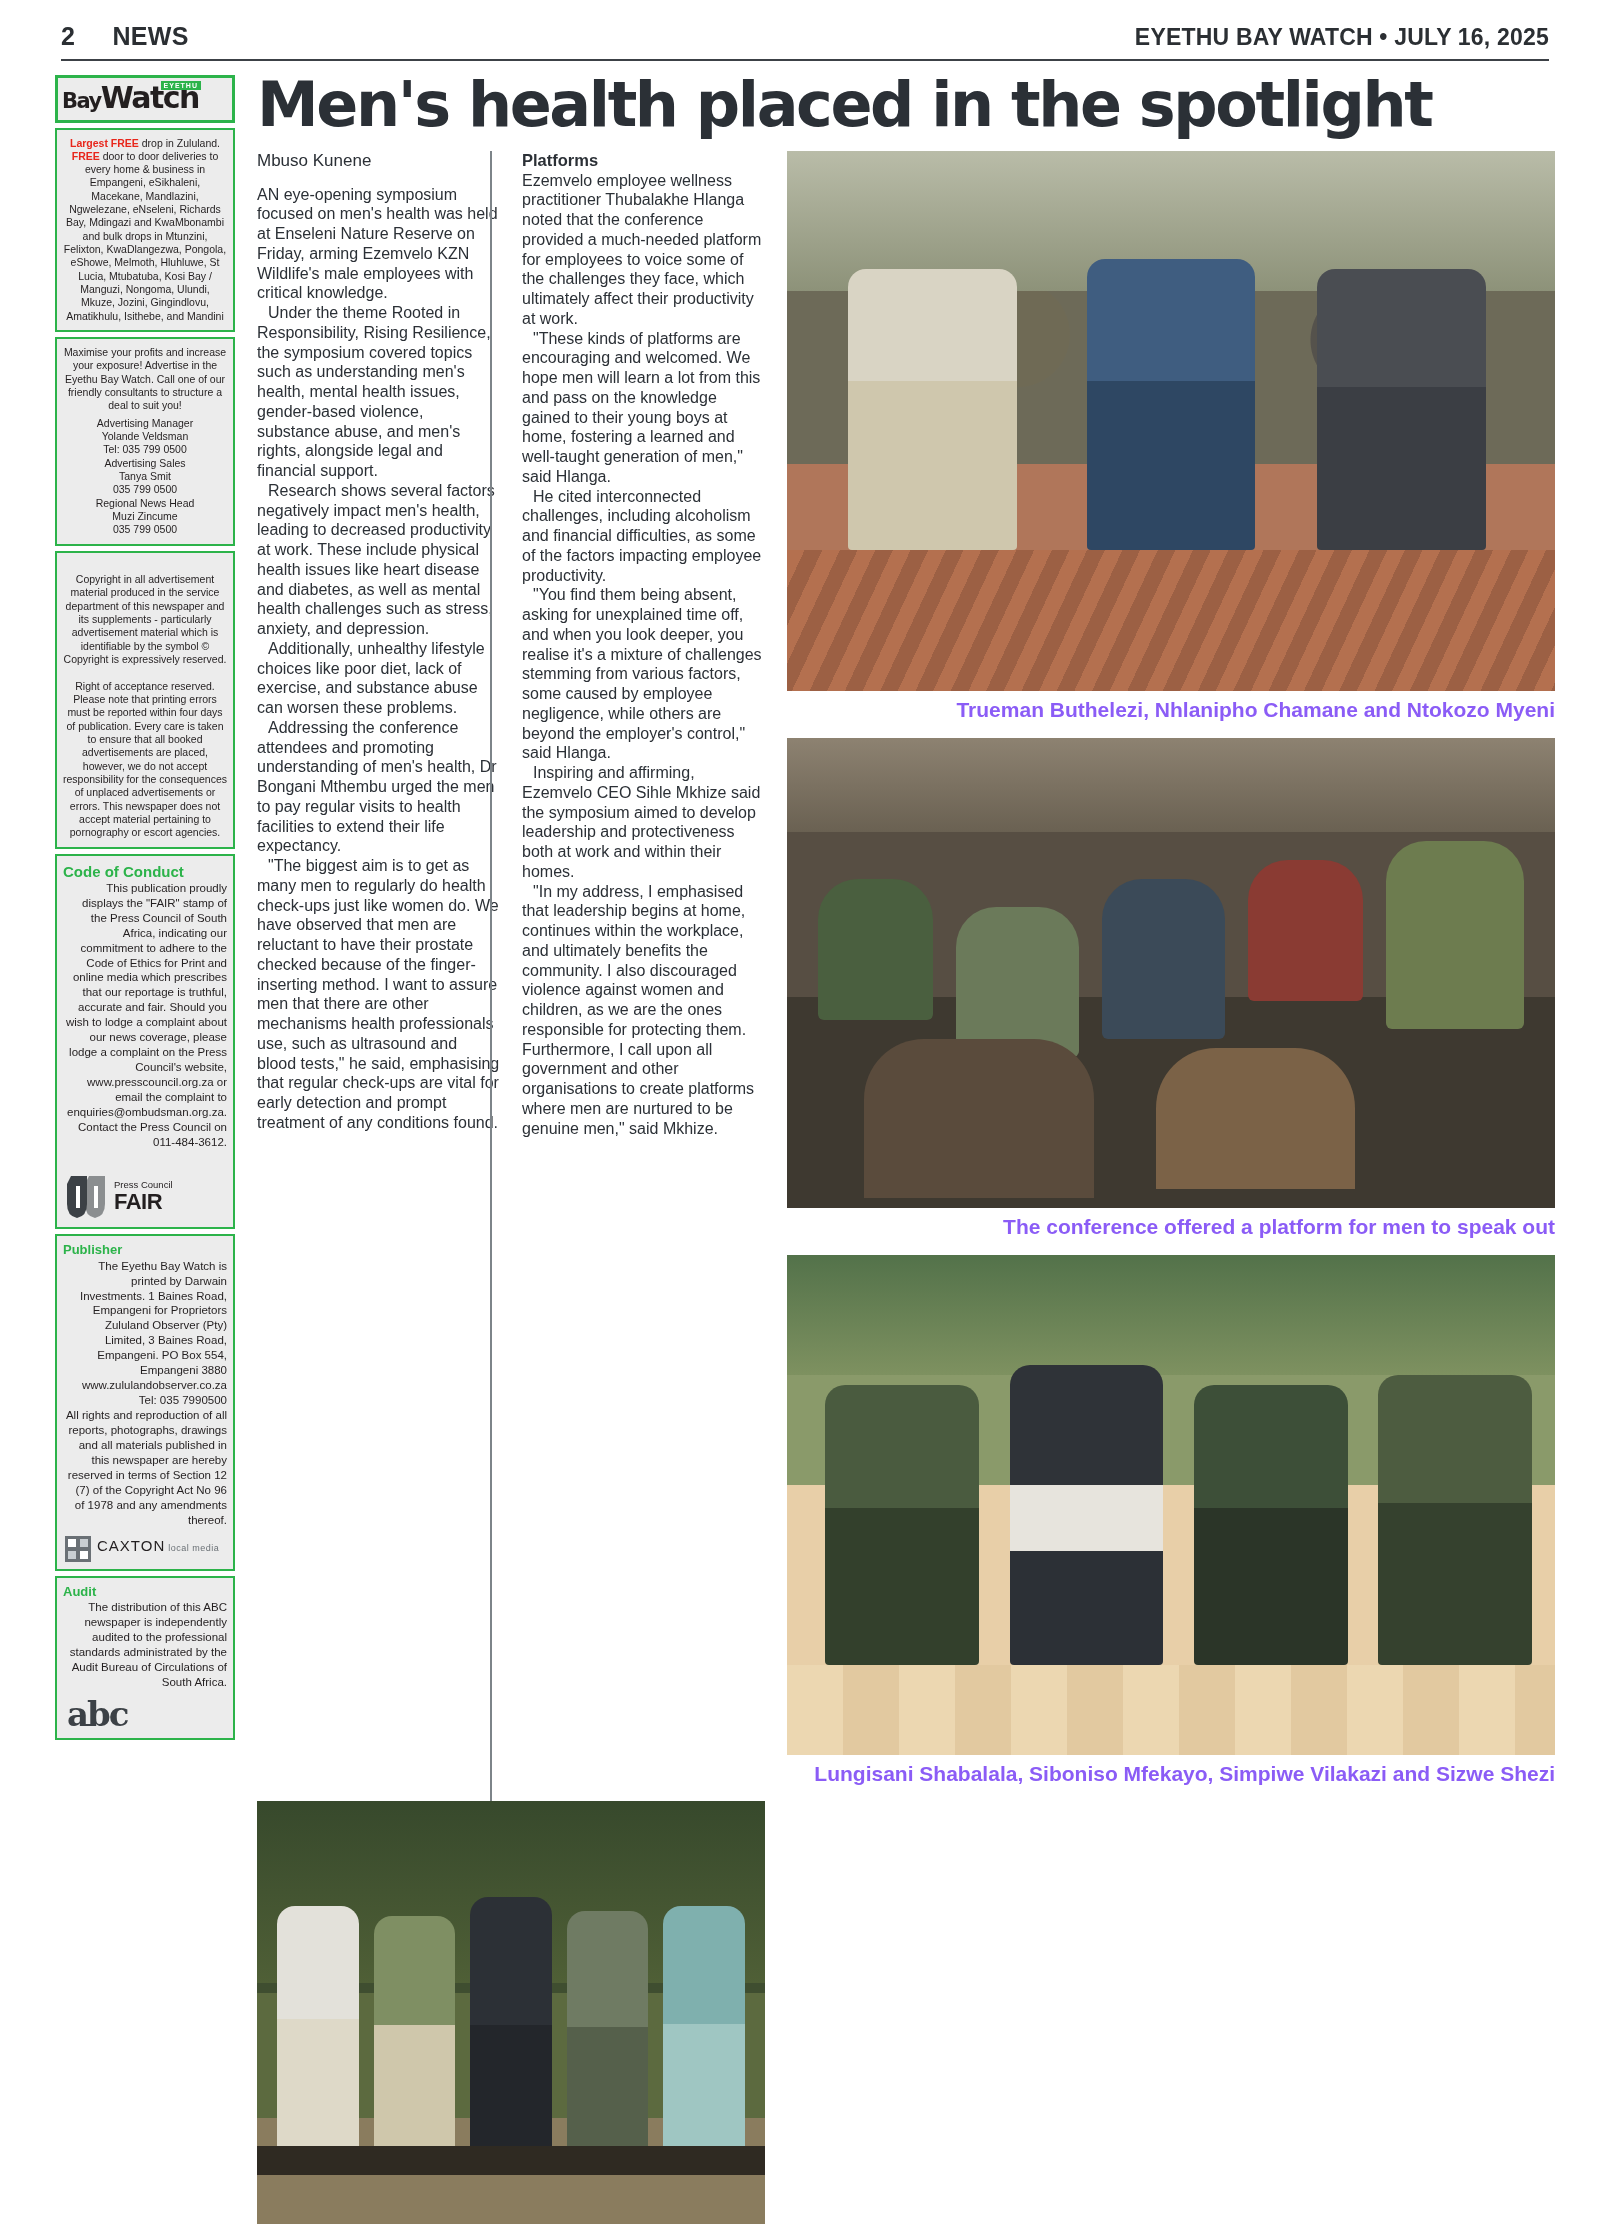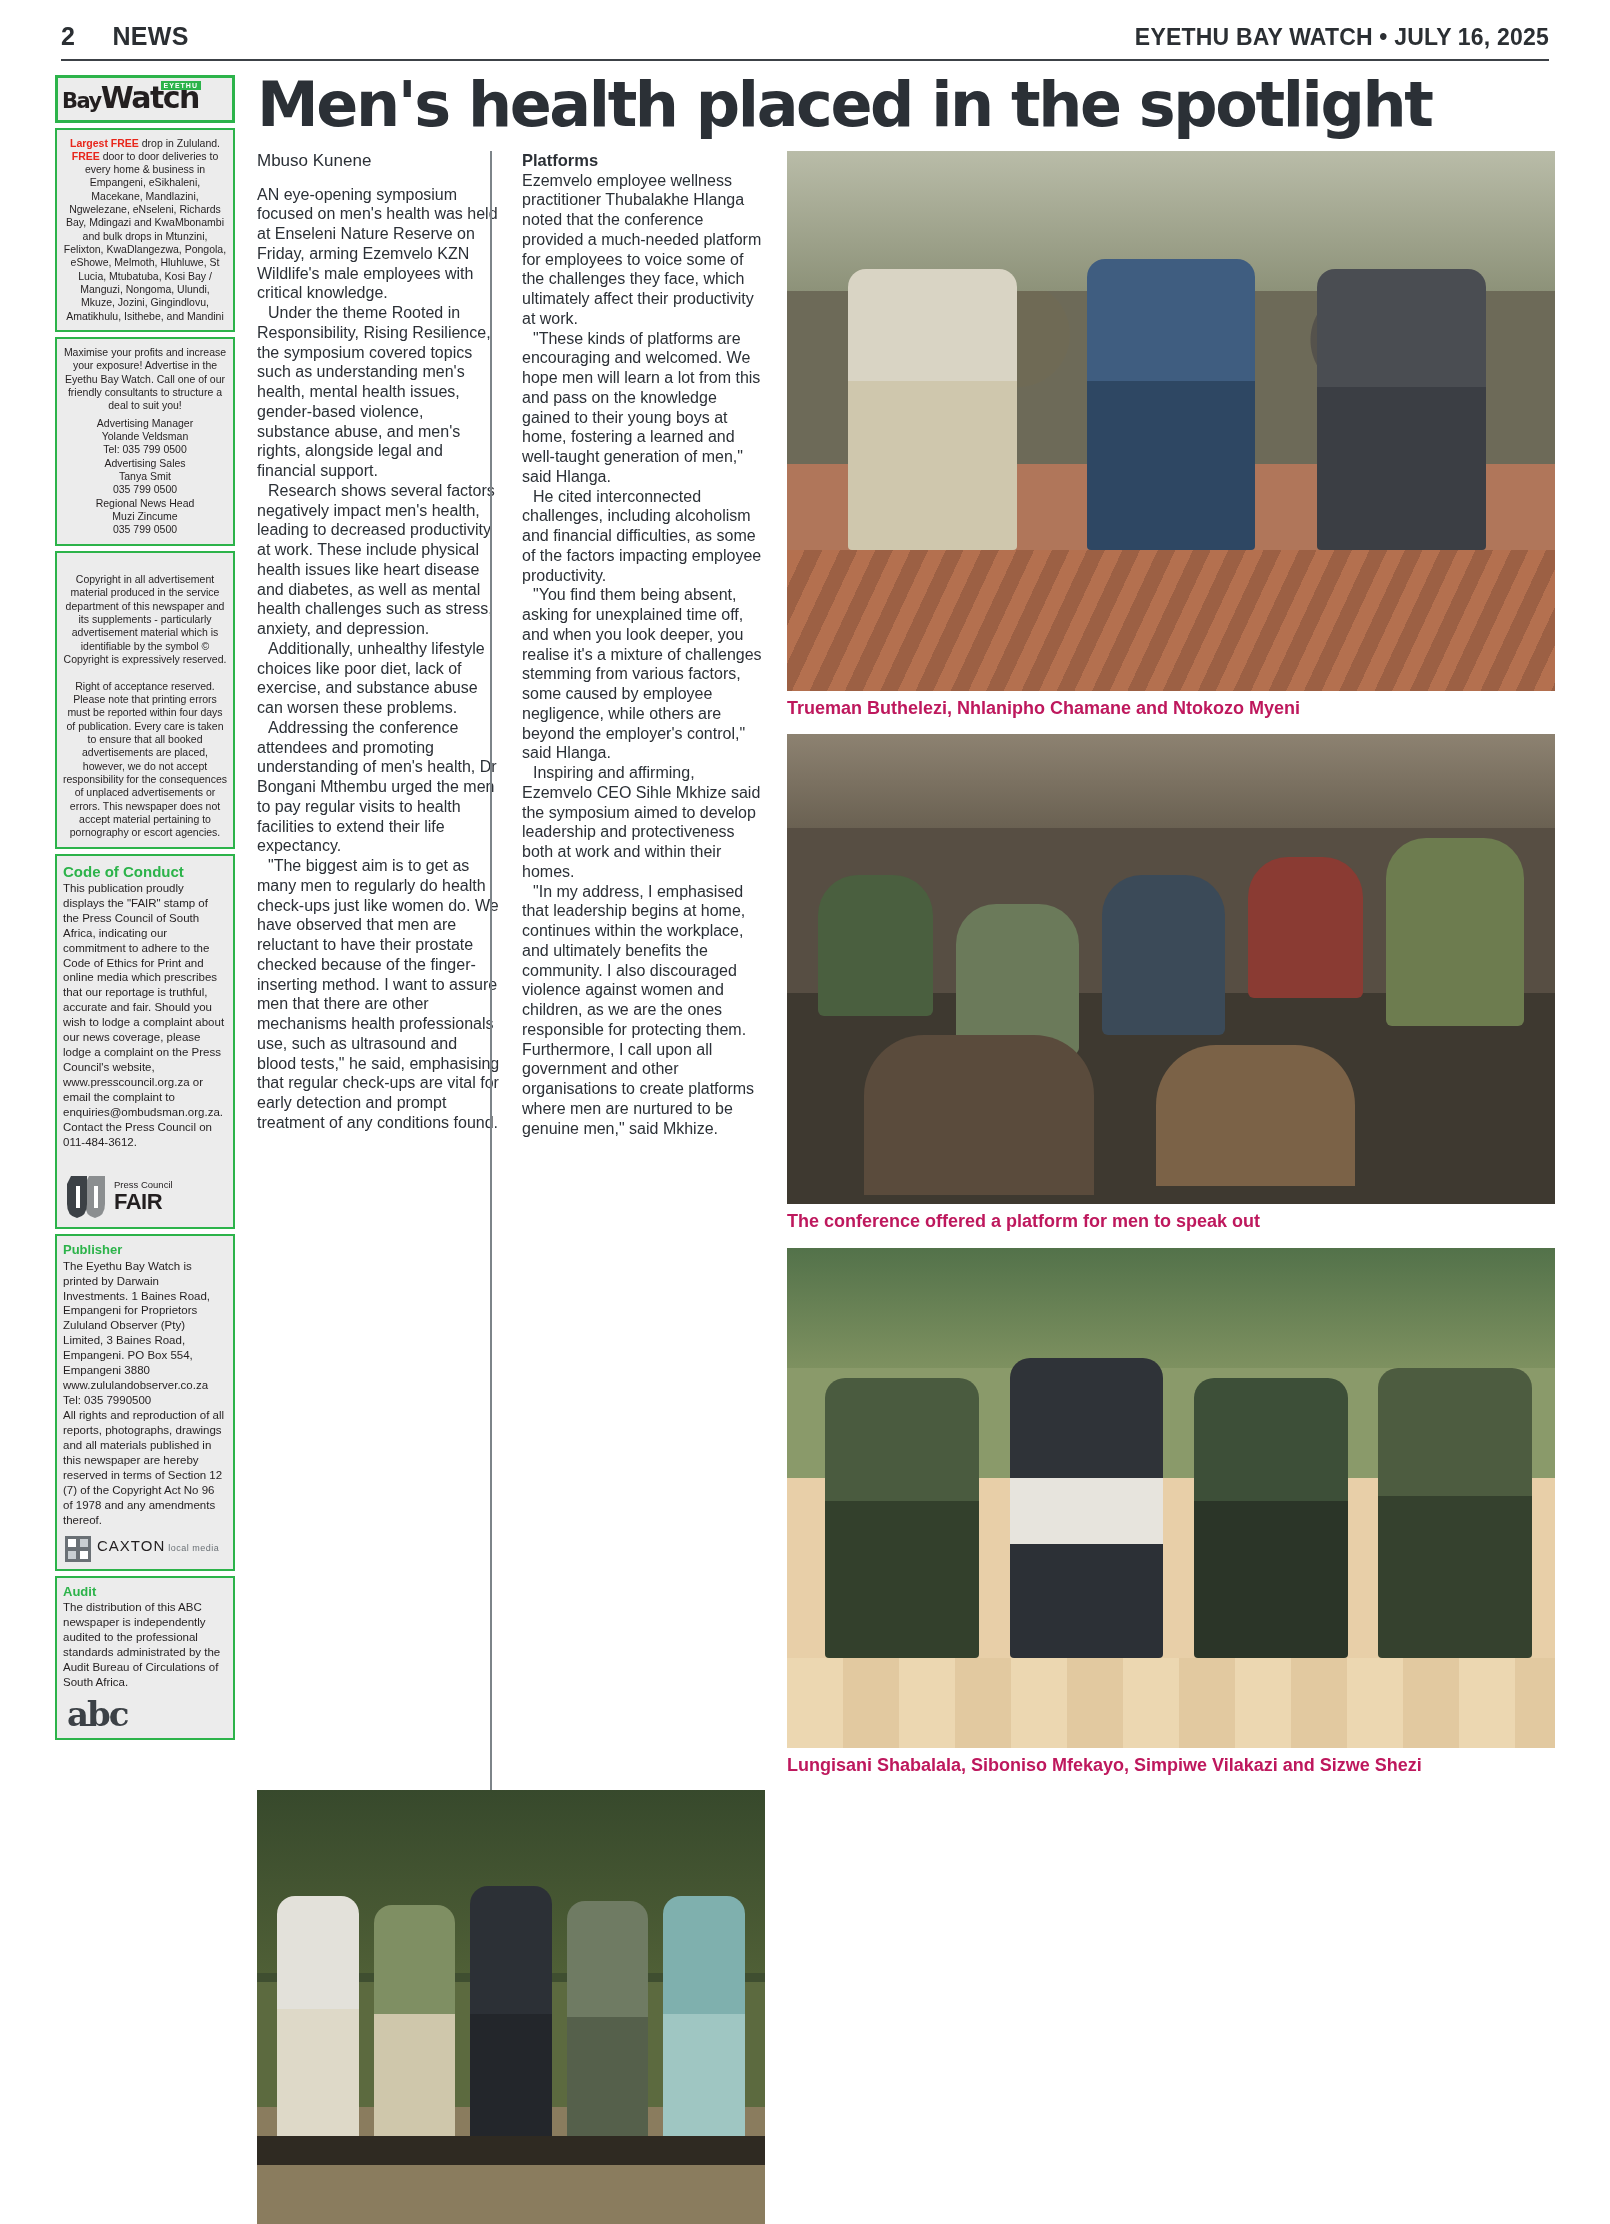--- a/index.html
+++ b/index.html
@@ -32,21 +32,21 @@
   .sb-logo-inner { position: relative; display: inline-block; }
   .sb-logo-txt { font-family: "DejaVu Sans", sans-serif; font-weight: bold; font-size: 30px; letter-spacing: -1.5px; color: #231f20; line-height: 0.95; }
   .sb-logo-txt .small { font-size: 21px; }
   .sb-eyethu { position: absolute; right: -2px; top: -3px; background: #2cb34a; color: #fff; font-size: 7px; font-weight: bold; letter-spacing: 1px; padding: 1px 3px; }
 
   .sb-box { border: 2.5px solid #2cb34a; background: #ececec; padding: 7px 6px; margin-top: 5px; font-size: 10.5px; line-height: 1.27; text-align: center; color: #231f20; }
   .sb-box.left { text-align: left; }
   .sb-box .free { color: #e8261b; font-weight: bold; }
   .sb-head { color: #2cb34a; font-weight: bold; font-size: 15px; line-height: 1.15; margin-bottom: 1px; text-align: left; }
   .sb-head.sm { font-size: 13px; }
-  .sb-body { font-size: 11.5px; line-height: 1.3; text-align: left; color: #231f20; }
+  .sb-body { font-size: 11.5px; line-height: 1.3; text-align: right; color: #231f20; }
 
   .presscouncil { display: flex; align-items: center; gap: 7px; justify-content: flex-start; margin-top: 24px; padding-left: 4px; }
   .pc-mark { width: 40px; height: 46px; flex: 0 0 40px; }
   .pc-txt { line-height: 1.05; }
   .pc-small { font-size: 9.5px; color: #231f20; }
   .pc-fair { font-size: 22px; font-weight: bold; letter-spacing: -0.5px; color: #231f20; }
 
   .caxton { display: flex; gap: 6px; margin-top: 8px; padding-left: 2px; }
   .cax-sq { width: 26px; height: 26px; flex: 0 0 26px; }
   .cax-name { font-size: 15px; letter-spacing: 1px; color: #231f20; }
@@ -62,21 +62,21 @@
   
   .colgrid { display: flex; gap: 22px; }
   .col { width: 243px; flex: 0 0 243px; }
   .col p { font-size: 16px; line-height: 1.235; color: #2b3036; text-indent: 11px; }
   .col p.lead { text-indent: 0; }
   .subhead { font-size: 16.5px; font-weight: bold; color: #2b3036; margin-bottom: 1px; }
   .photocol { flex: 1; }
 
   
   .photo { width: 100%; position: relative; overflow: hidden; background: #b7ada4; }
-  .cap { font-size: 18px; font-weight: bold; line-height: 1.16; color: #be185d; padding-top: 7px; }
+  .cap { font-size: 21px; font-weight: bold; line-height: 1.16; color: #8b5cf6; padding-top: 7px; text-align: right; }
 
   .bottomrow { display: flex; gap: 22px; margin-top: 14px; }
   .bl { width: 508px; flex: 0 0 508px; }
   .br { flex: 1; }
 </style>
 </head>
 <body>
 
 <div class="page">
 

